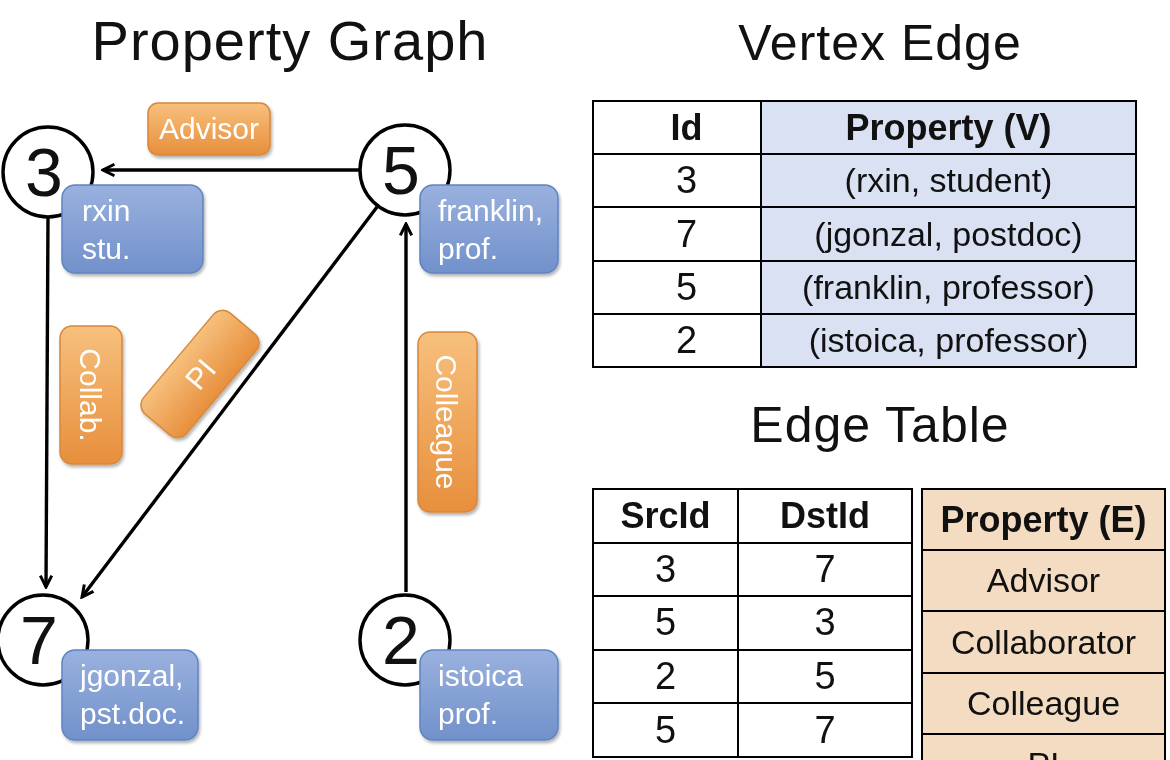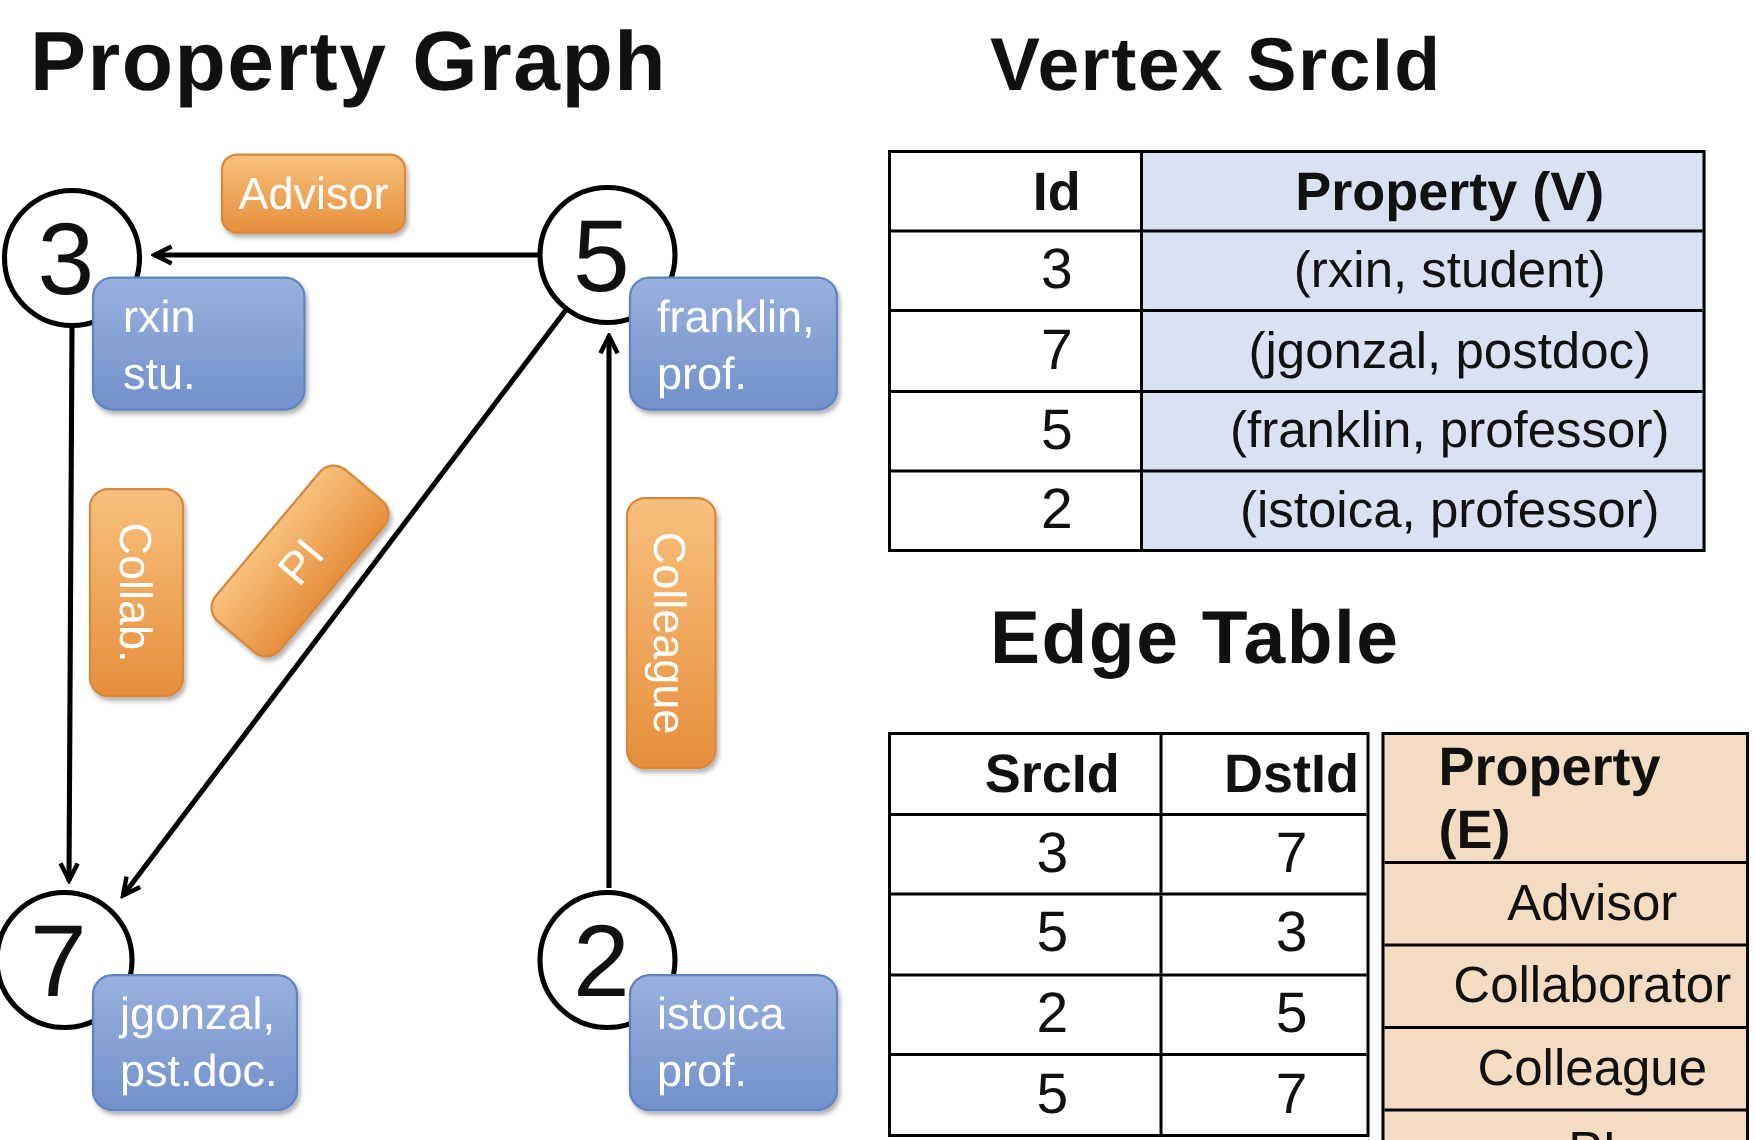--- a/index.html
+++ b/index.html
@@ -1,32 +1,32 @@
 <!DOCTYPE html>
 <html style="--c-orange-top: #F7C07D; --c-orange-bottom: #E78F3C; --c-orange-border: #D8873B; --c-blue-top: #9AB1DE; --c-blue-bottom: #7191CB; --c-blue-border: #5E84C2; --c-vertex-property-bg: #D9E1F2; --c-edge-property-bg: #F3DCC2; --c-line: #000000;"><head>
 <meta charset="utf-8">
 <style>
   * { margin:0; padding:0; box-sizing:border-box; }
   html,body { width:1170px; height:760px; background:#fff; overflow:hidden;
               font-family:"Liberation Sans", sans-serif; }
   .page { position:relative; width:1170px; height:760px; background:#fff; }
 
-  .big-title { position:absolute; color:#111;
-               font-weight:700; letter-spacing:1px; white-space:nowrap; }
+  .big-title { position:absolute; text-align:center; color:#111;
+               font-weight:400; letter-spacing:1px; white-space:nowrap; }
   #graph-title  { left:20px;  top:8px;  width:540px; font-size:56px; }
   #vertex-title { left:660px; top:14px; width:440px; font-size:50px; }
   #edge-title   { left:660px; top:396px; width:440px; font-size:50px; }
 
   
   .subtable { position:absolute; border:2.5px solid #000; background:#fff;
               display:flex; flex-direction:column; }
   .trow { display:flex; flex:1 1 0; border-top:2.4px solid #000; }
   .trow:first-child { border-top:none; }
   .tcell { flex:1 1 0; display:flex; align-items:center; justify-content:center;
-           color:#111; font-size:38px;margin-left:36px; }
+           color:#111; font-size:38px; }
   .tcell.divided { border-right:2.4px solid #000;text-align:center; }
   .th .tcell { font-size:36px; font-weight:700; }
   .prop .tcell { font-size:34px; }
 
   #vt-left  { left:592px; top:100px; width:189px; height:268px; }
   #vt-right { left:760px; top:100px; width:377px; height:268px;
               background:var(--c-vertex-property-bg,#D9E1F2); }
   #et-left  { left:592px; top:488px; width:321px; height:270px; }
   #et-right { left:921px; top:488px; width:245px; height:308px;
               background:var(--c-edge-property-bg,#F3DCC2); }
@@ -35,21 +35,21 @@
   svg text { font-family:"Liberation Sans", sans-serif; }
   .vnum  { font-size:68px; fill:#111; }
   .boxtx { font-size:30px; fill:#fff; }
 </style>
 </head>
 <body>
 
 <div class="page">
 
   <div id="graph-title" class="big-title">Property Graph</div>
-  <div id="vertex-title" class="big-title">Vertex SrcId</div>
+  <div id="vertex-title" class="big-title">Vertex Edge</div>
   <div id="edge-title" class="big-title">Edge Table</div>
 
   <svg style="position:absolute;left:0;top:0" width="585" height="760" viewBox="0 0 585 760">
     <defs>
       <linearGradient id="gOrange" x1="0" y1="0" x2="0" y2="1">
         <stop offset="0" stop-color="#F7C07D"></stop>
           <stop offset="1" stop-color="#E78F3C"></stop>
       </linearGradient>
       <linearGradient id="gBlue" x1="0" y1="0" x2="0" y2="1">
         <stop offset="0" stop-color="#9AB1DE"></stop>

